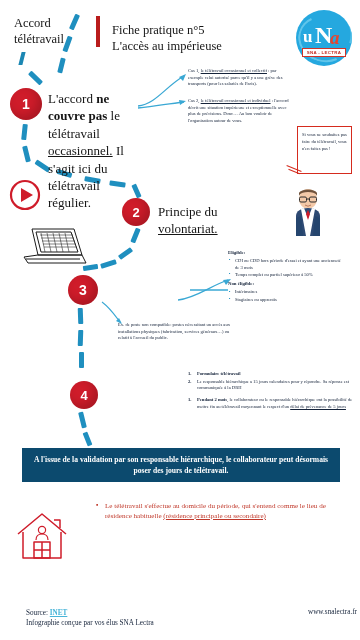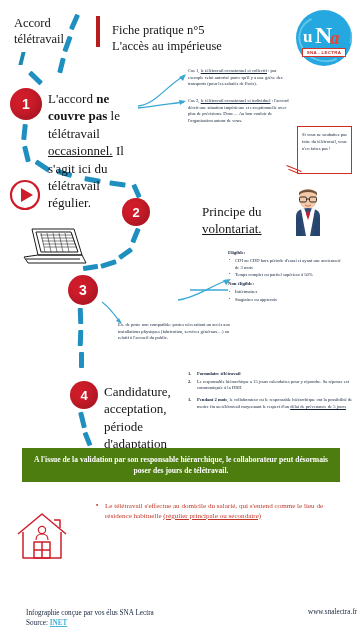--- a/index.html
+++ b/index.html
@@ -79,21 +79,21 @@
   }
   .s1 { left:10px; top:88px; width:32px; height:32px; font-size:14px; }
   .s2 { left:122px; top:198px; width:28px; height:28px; font-size:13px; }
   .s3 { left:68px; top:275px; width:30px; height:30px; font-size:14px; }
   .s4 { left:70px; top:381px; width:28px; height:28px; font-size:13px; }
 
   .step-label {
     position:absolute; font-size:13px; line-height:1.34; color:#151515;
   }
   .l1 { left:48px; top:90px; width:88px; }
-  .l2 { left:158px; top:203px; width:95px;margin-left:44px; }
+  .l2 { left:158px; top:203px; width:95px; }
   .l3 { left:104px; top:282px; width:85px; }
   .l4 { left:104px; top:383px; width:76px; }
 
   b.bold { font-weight:bold; }
   u.ul { text-decoration:underline; }
 
   
   .tiny {
     position:absolute; font-size:4.6px; line-height:1.42; color:#15233a;
   }
@@ -132,21 +132,21 @@
 
   
   .person { position:absolute; left:288px; top:186px; width:40px; height:50px; }
   .laptop { position:absolute; left:16px; top:225px; width:74px; height:48px; }
   .play   { position:absolute; left:8px; top:178px; width:34px; height:34px; }
   .house  { position:absolute; left:14px; top:508px; width:62px; height:58px; }
 
   
   .banner {
     position:absolute; left:22px; top:448px; width:318px; height:34px;
-    background:#4d7c0f; color:#fff;
+    background:#0c4a6e; color:#fff;
     display:flex; align-items:center; justify-content:center; text-align:center;
     font-size:7.6px; line-height:1.45; padding:0 10px; font-weight:bold;
   }
 
   
   .retenir { position:absolute; left:96px; top:502px; width:248px; color:#c0392b; }
   .retenir h3 { font-size:7.3px; margin-bottom:2px; color:#b5261c; }
   .retenir ul { list-style:none; }
   .retenir li { position:relative; padding-left:9px; font-size:7.1px; line-height:1.36; margin-bottom:2px; }
   .retenir li:before { content:"▪"; position:absolute; left:0; top:-1px; font-size:6.5px; }
@@ -314,23 +314,20 @@
     </ul>
   </div>
 
   <div class="tiny ex3">
     <span>Ex. de poste non compatible: postes nécessitant un accès aux installations physiques (fabrication, services généraux…) ou relatif à l'accueil du public.</span>
   </div>
 
   <div class="step-circle s4">
     <span>4</span>
   </div>
-  <div class="step-label l4">
-    <span>Candidature, acceptation, période d'adaptation</span>
-  </div>
 
   <div class="numlist">
     <div class="row">
       <div class="num">1.</div>
       <div><b>Formulaire télétravail</b></div>
     </div>
     <div class="row">
       <div class="num">2.</div>
       <div>Le responsable hiérarchique a 15 jours calendaires pour y répondre. Sa réponse est communiquée à la DRH</div>
     </div>
@@ -359,26 +356,26 @@
       <g fill="none" stroke="#cf1c2a" stroke-width="1.2">
         <circle cx="28" cy="22" r="3.6"></circle>
         <path d="M22 32 C22 27 25 26 28 26 C31 26 34 27 34 32"></path>
       </g>
     </svg>
   </div>
 
   <div class="retenir">
     <ul>
       <li>
-        <span>Le télétravail s'effectue au domicile du salarié, qui s'entend comme le lieu de résidence habituelle </span><u>(régulier principale ou secondaire)</u>
+        <span>Le télétravail s'effectue au domicile du période, qui s'entend comme le lieu de résidence habituelle </span><u>(résidence principale ou secondaire)</u>
       </li>
     </ul>
   </div>
 
   <div class="foot-left">
-    <div>Infographie conçue par vos élus SNA Lectra</div>
     <div>
       <span>Source: </span><a href="#">INET</a>
     </div>
+    <div>Infographie conçue par vos élus SNA Lectra</div>
   </div>
   <div class="foot-right">www.snalectra.fr</div>
 
 </div>
 
 </body></html>

